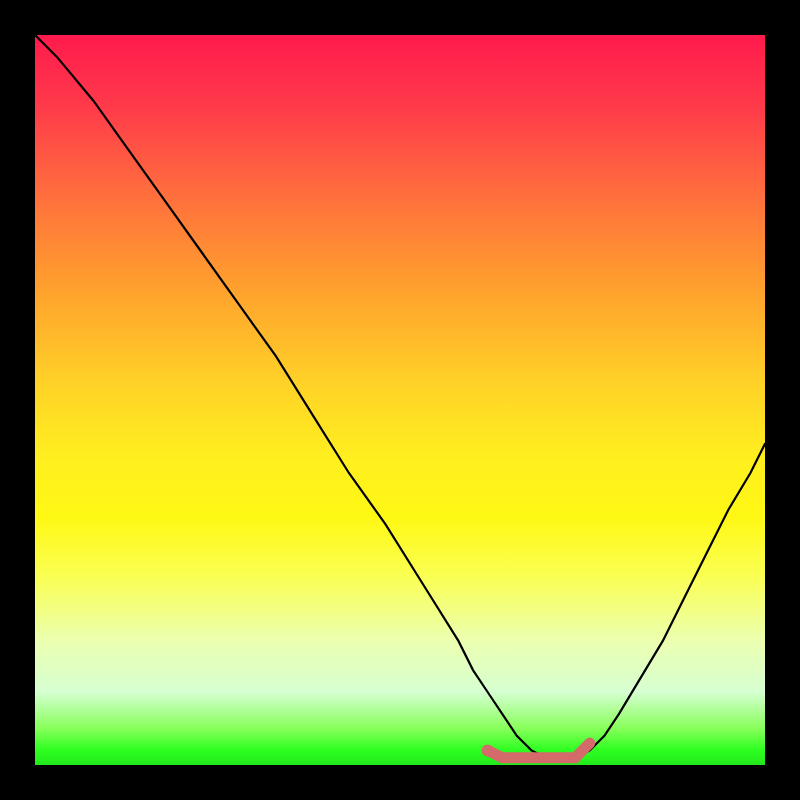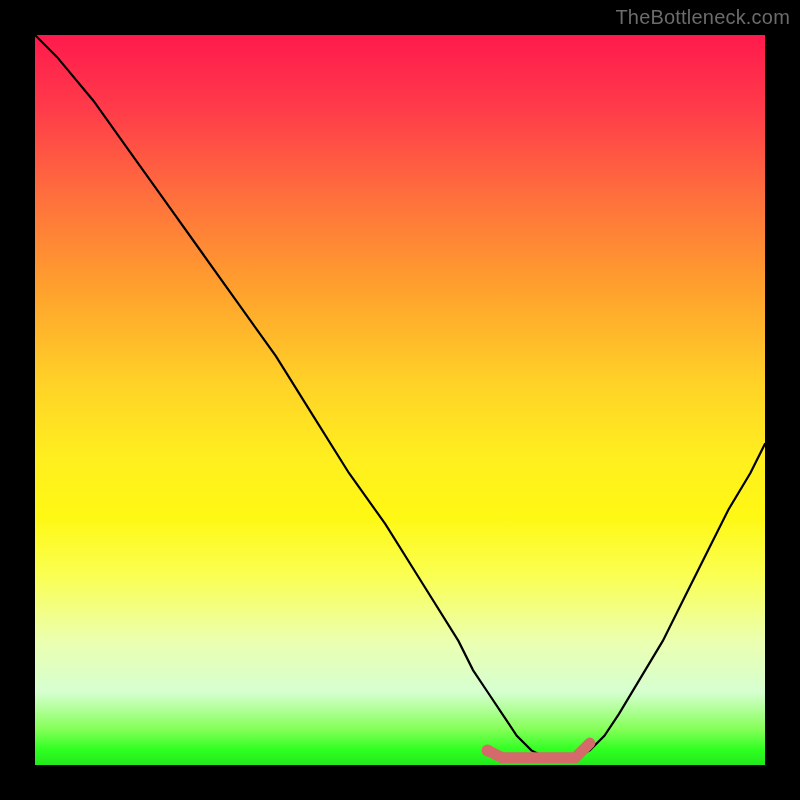--- a/index.html
+++ b/index.html
@@ -46,21 +46,20 @@
     left: 0;
     top: 0;
     width: 730px;
     height: 730px;
   }
 </style>
 </head>
 <body>
 
 <div class="stage">
-  <div class="watermark">TheBottleneck.com</div>
   <div class="plot-area">
     <svg class="curve" viewBox="0 0 730 730" preserveAspectRatio="none">
       <path fill="none" stroke-width="2.2" stroke-linecap="round" stroke="#000000" d="M0.0 0.0 L21.9 21.9 L58.4 65.7 L94.9 116.8 L131.4 167.9 L167.9 219.0 L204.4 270.1 L240.9 321.2 L277.4 379.6 L313.9 438.0 L350.4 489.1 L386.9 547.5 L423.4 605.9 L438.0 635.1 L452.6 657.0 L467.2 678.9 L481.8 700.8 L496.4 715.4 L511.0 722.7 L525.6 722.7 L540.2 722.7 L554.8 715.4 L569.4 700.8 L584.0 678.9 L605.9 642.4 L627.8 605.9 L649.7 562.1 L671.6 518.3 L693.5 474.5 L715.4 438.0 L730.0 408.8"></path>
       <path fill="none" stroke-width="11" stroke-linecap="round" stroke="#d46a6a" d="M452.6 715.4 L467.2 722.7 L481.8 722.7 L496.4 722.7 L511.0 722.7 L525.6 722.7 L540.2 722.7 L554.8 708.1"></path>
       <circle r="6" fill="#d46a6a" cx="452.6" cy="715.4"></circle>
     </svg>
   </div>
 </div>
 
 </body></html>

